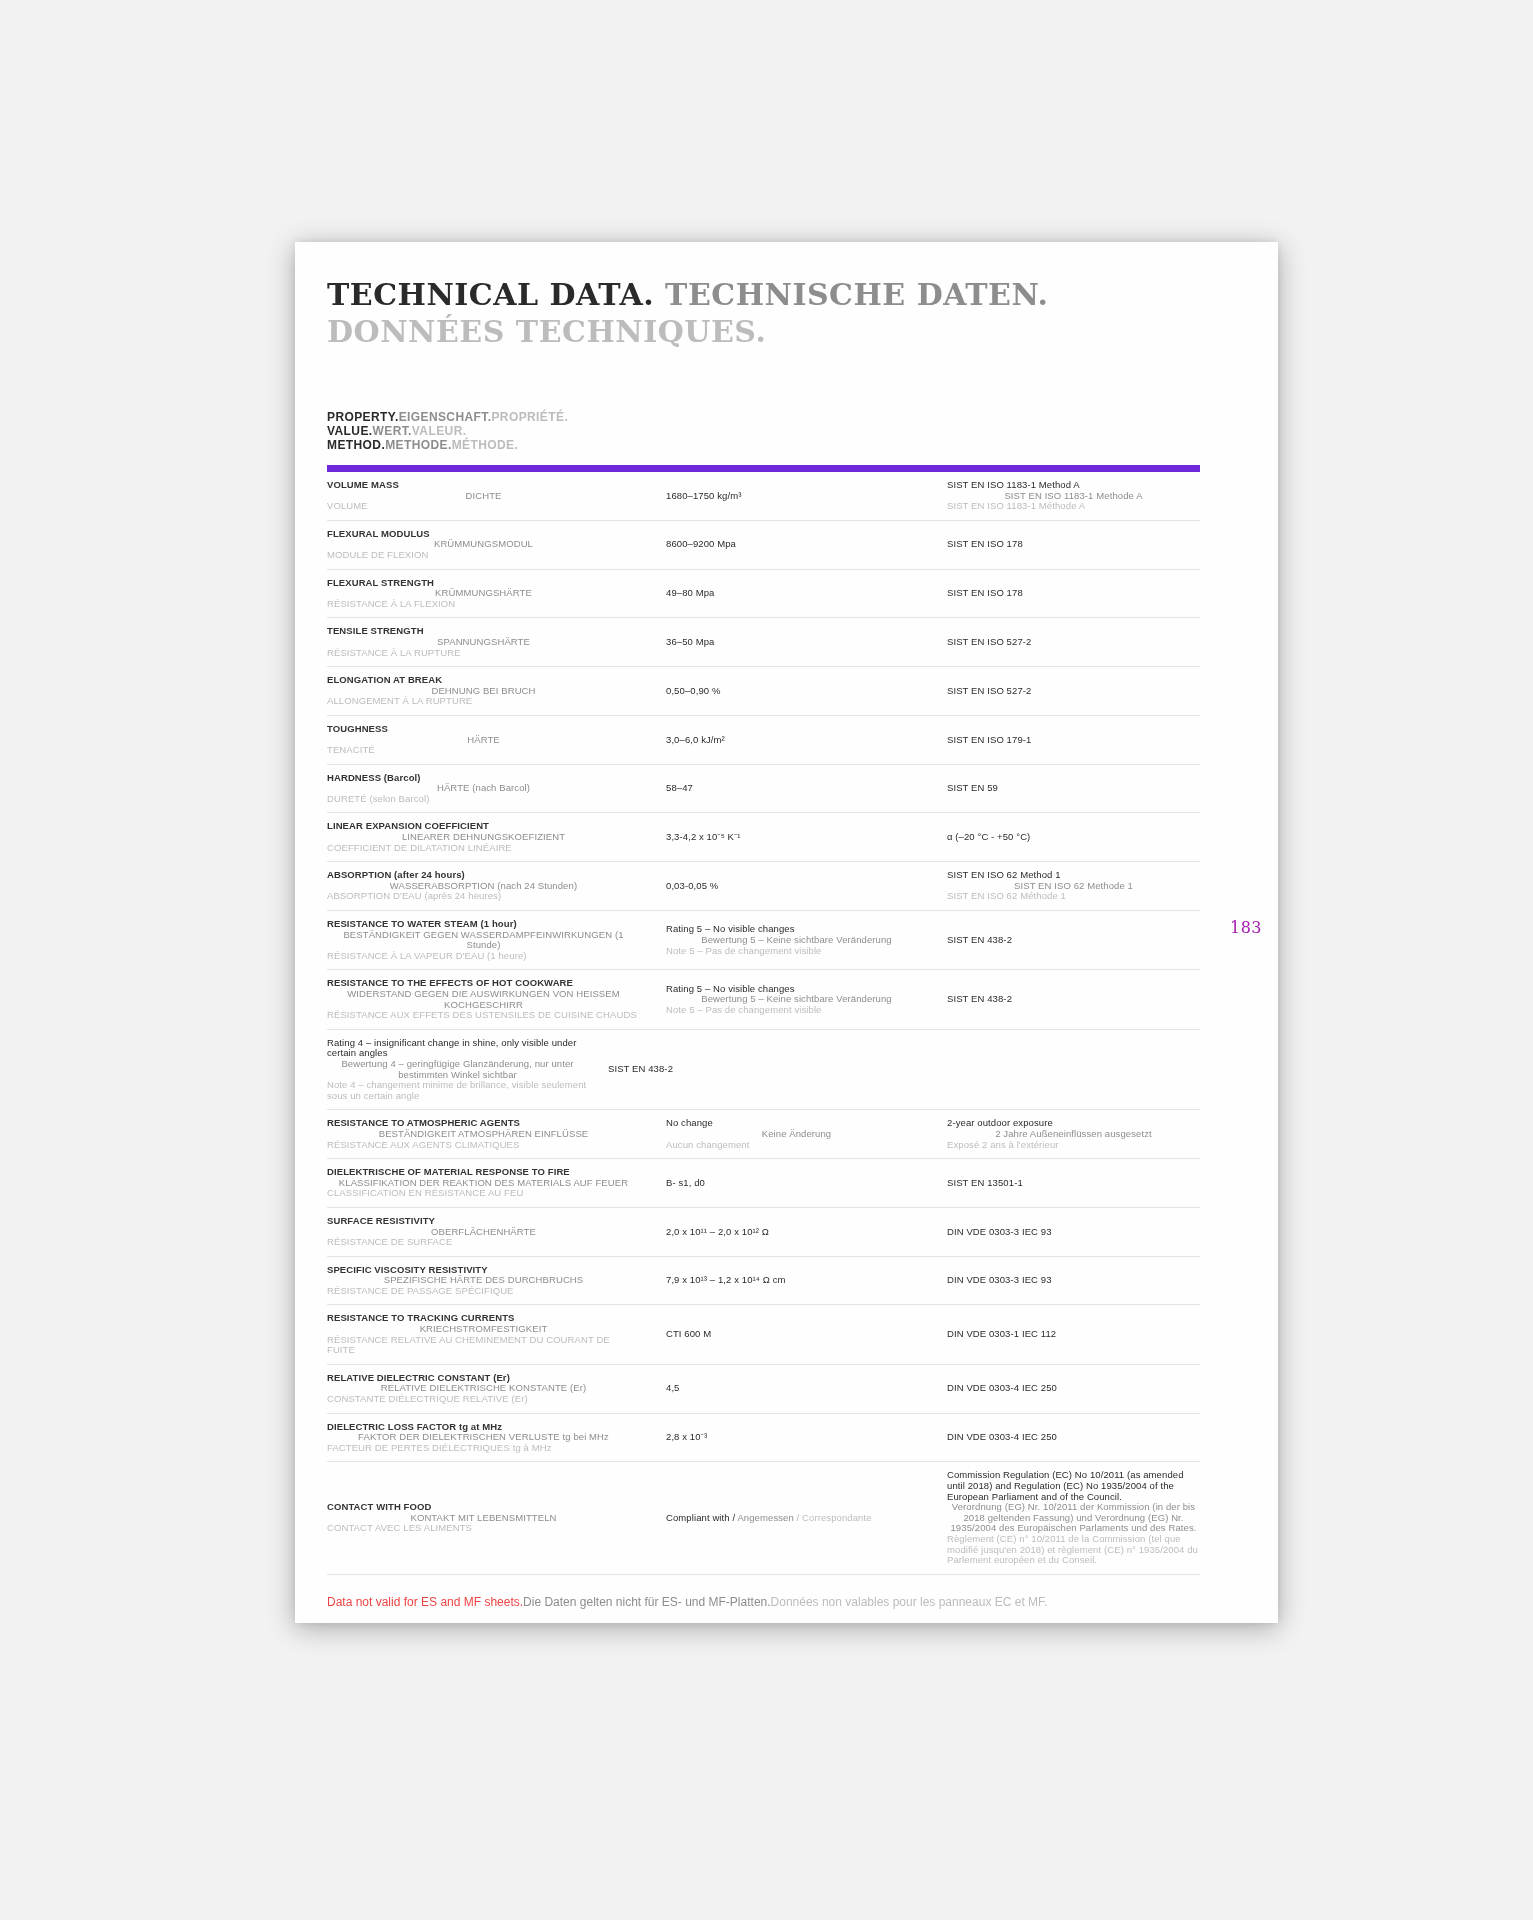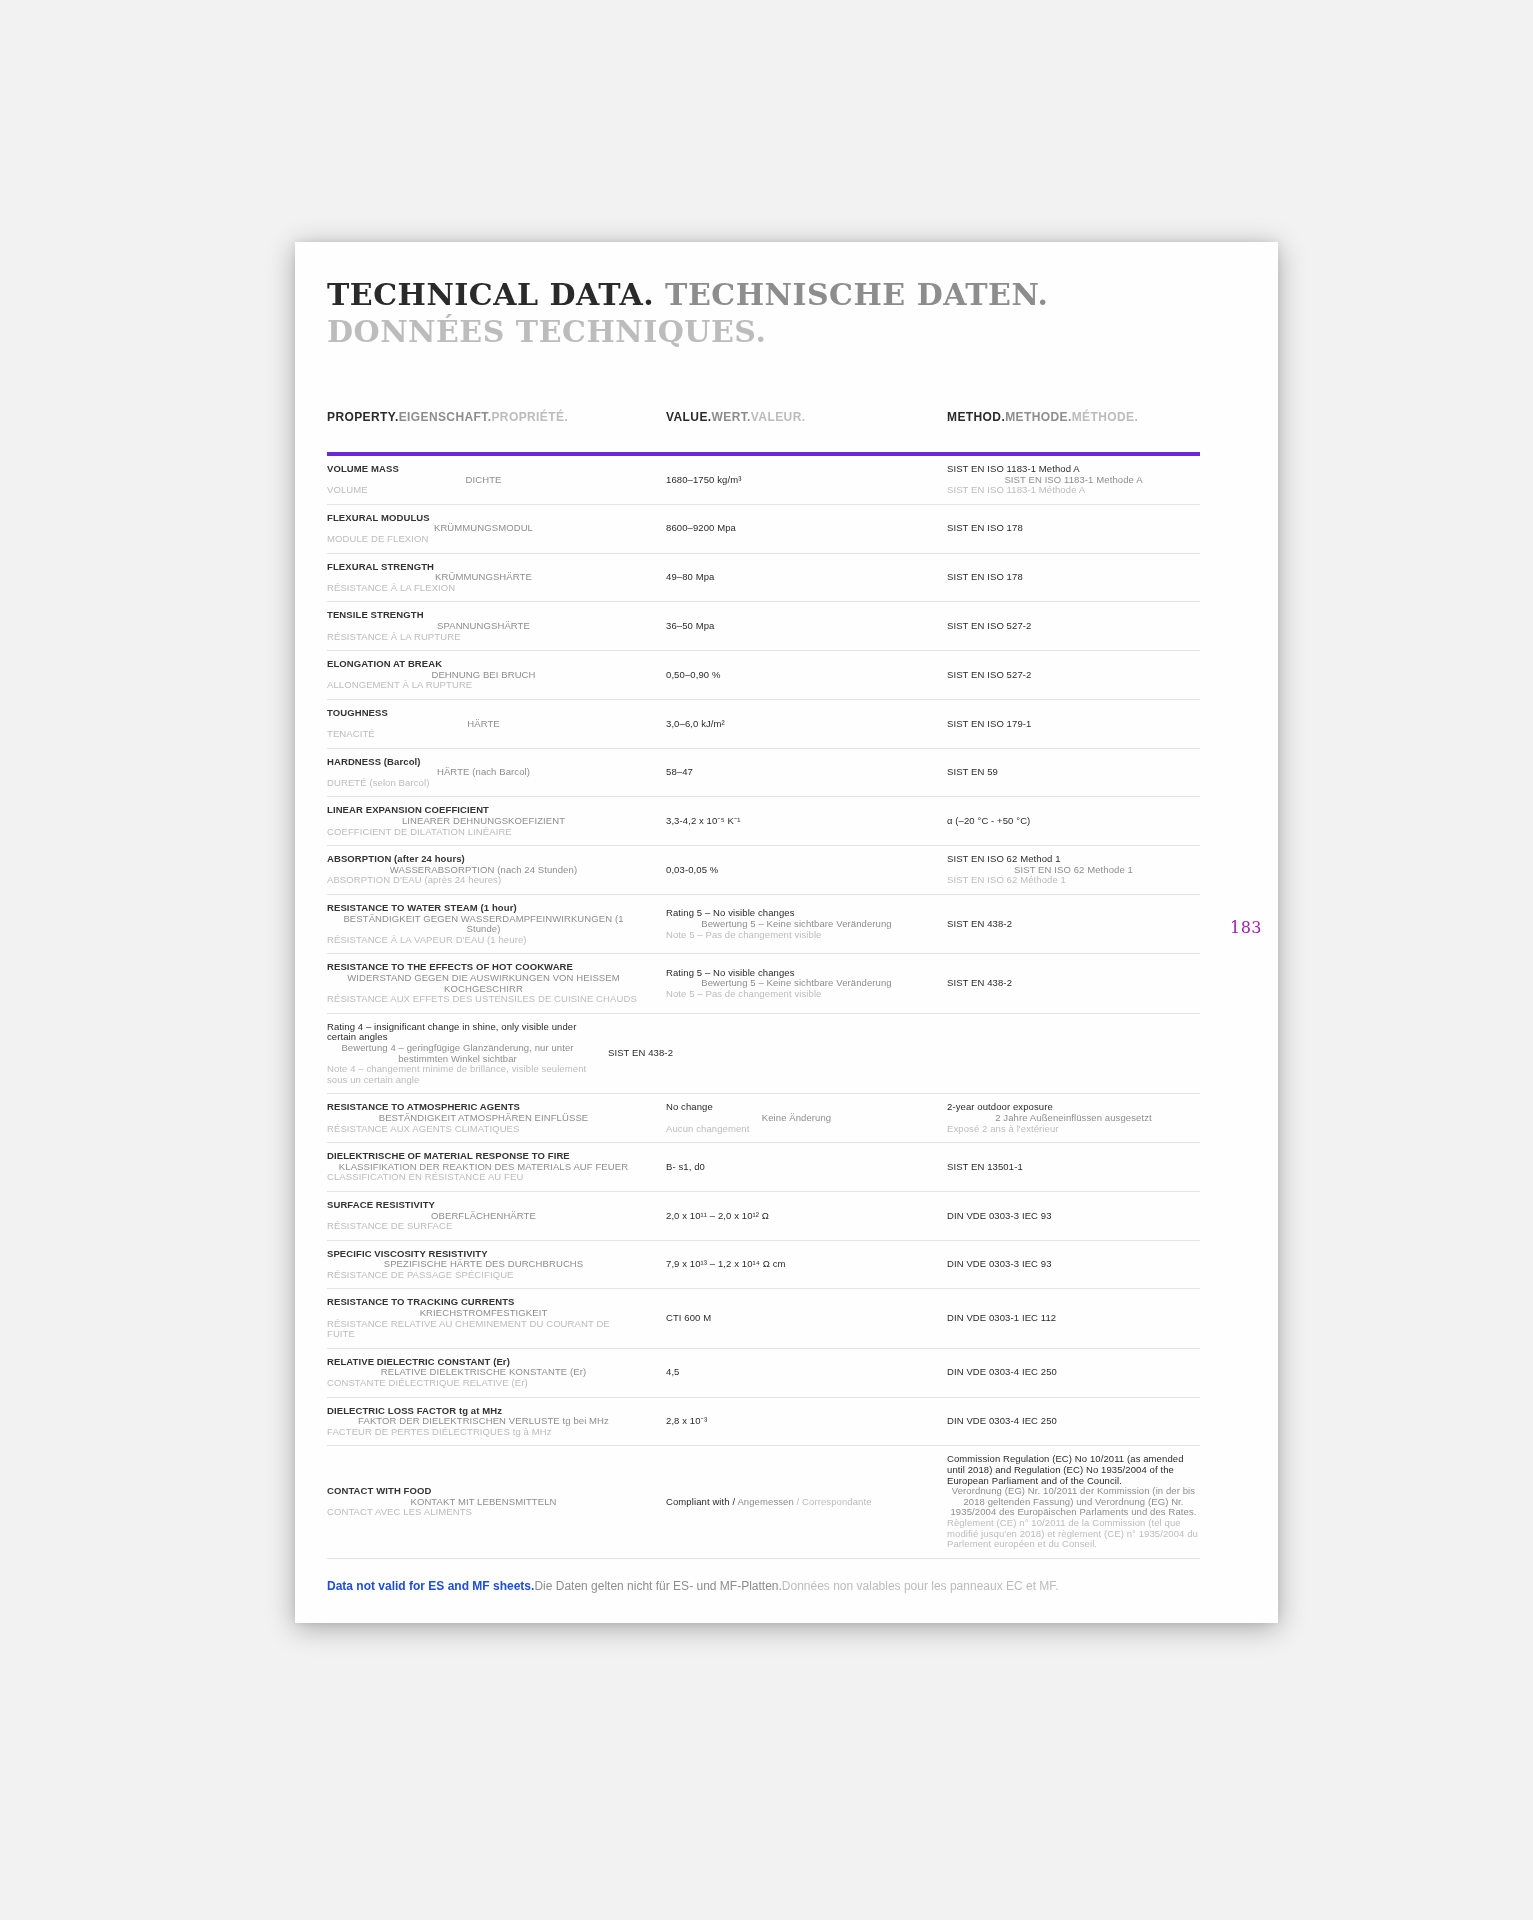--- a/index.html
+++ b/index.html
@@ -26,21 +26,21 @@
     line-height:37px;
     letter-spacing:.5px;
     margin:0;
     width:890px;
   }
   .t-dark{color:#2a2a2a;}
   .t-mid{color:#8d8d8d;text-align:center;}
   .t-light{color:#bcbcbc;}
 
   .dtable{width:873px;margin-top:60px;}
-  .thead{display:flex;padding-bottom:28px;border-bottom:4px solid #6d28d9;}
+  .thead{display:flex;padding-bottom:13px;border-bottom:7px solid #6d28d9;flex-direction:column;}
   .th{font-size:12px;font-weight:700;letter-spacing:.4px;}
 
   .col-p{width:339px;box-sizing:border-box;padding-right:26px;}
   .col-v{width:281px;box-sizing:border-box;padding-right:20px;}
   .col-m{width:253px;box-sizing:border-box;}
 
   .row{
     display:flex;align-items:center;
     border-bottom:1px solid #e4e4e4;
     padding:8px 0;
@@ -49,21 +49,21 @@
   .cell .seg{display:block;}
   .cell .seg-inline{display:inline;}
   .prop .t-dark{font-weight:700;color:#333;}
 
   .footnote{
     margin-top:20px;
     font-size:12px;
     line-height:15px;
     width:900px;
   }
-  .footnote .t-dark{font-weight:700;color:#1d4ed8;}
+  .footnote .t-dark{font-weight:400;color:#ef4444;}
 
   .pagenum{
     position:absolute;
     right:16px;top:676px;
     font-family:"DejaVu Serif",serif;
     font-size:16px;
     color:#a21caf;
     letter-spacing:.5px;
   }
 </style>

